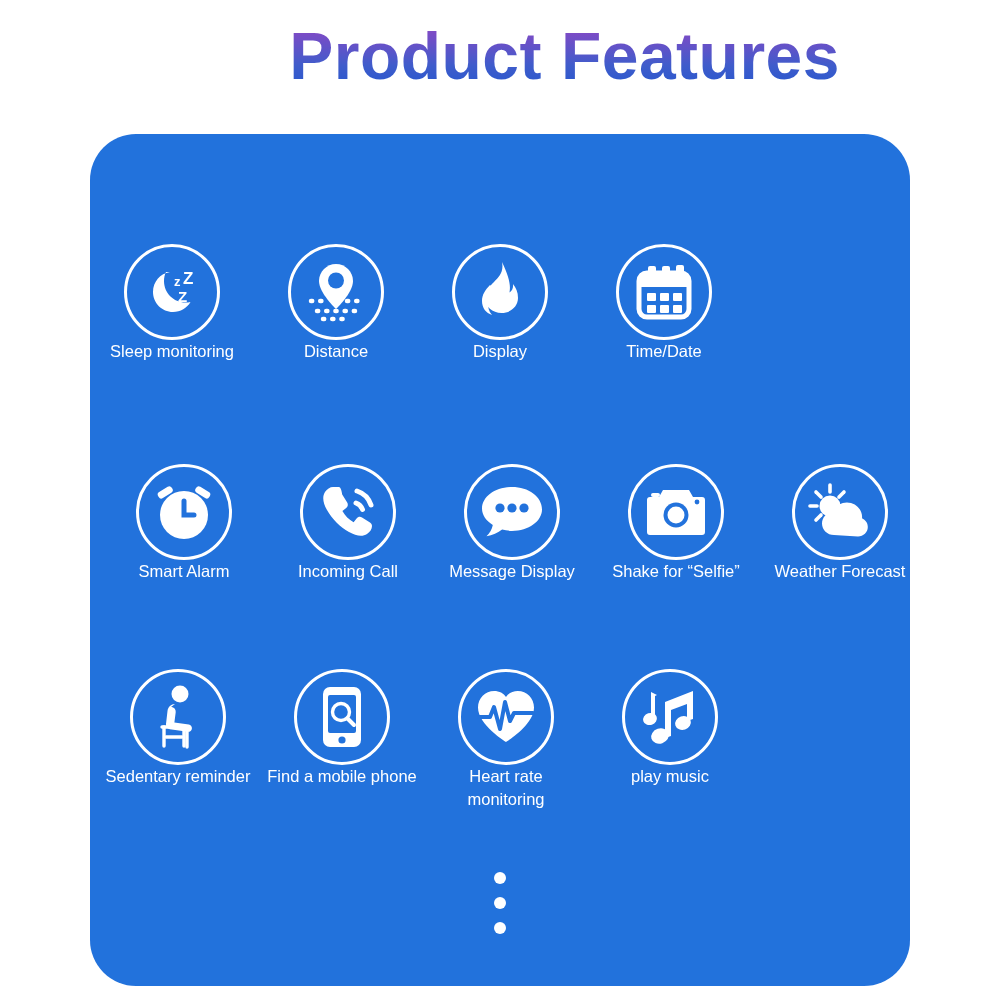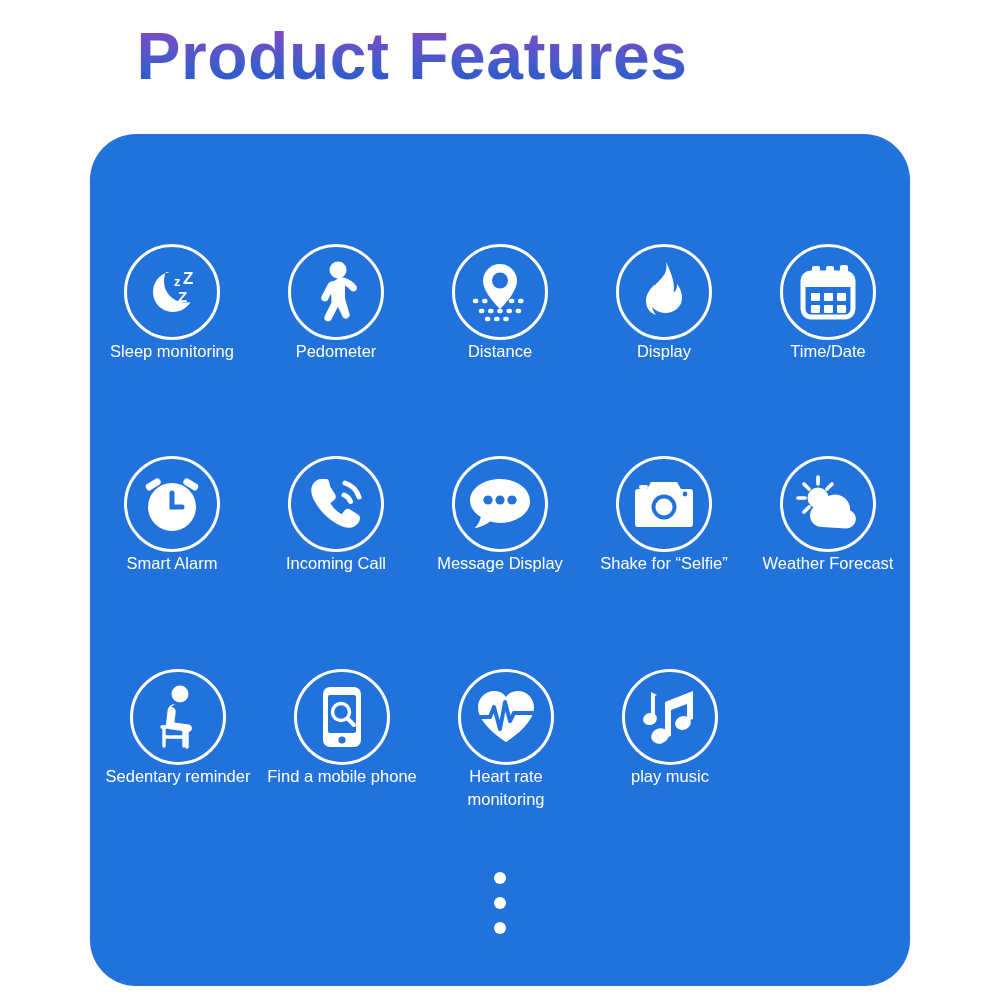--- a/index.html
+++ b/index.html
@@ -18,24 +18,24 @@
   .page {
     position: relative;
     width: 1000px;
     height: 1000px;
     background: #ffffff;
   }
 
   
   .title-wrap {
     position: absolute;
-    left: 0;
+    left: 16px;
     top: 16px;
     width: 824px;
-    text-align: center;
+    text-align: right;
   }
   .title {
     display: inline-block;
     font-family: "Liberation Sans", sans-serif;
     font-weight: bold;
     font-size: 66px;
     line-height: 80px;
     letter-spacing: 0.5px;
     background: linear-gradient(180deg, #9850c8 0%, #7a4cc6 22%, #3f5ccb 62%, #1f56cf 100%);
     -webkit-background-clip: text;
@@ -54,21 +54,21 @@
     height: 852px;
     background: #2272dc;
     border-radius: 46px;
   }
 
   .row {
     display: flex;
     width: 820px;
   }
   .row-1 { position: absolute; left: 0; top: 110px; }
-  .row-2 { position: absolute; left: 0; top: 322px; }
+  .row-2 { position: absolute; left: 0; top: 330px; padding-left: 12px; }
   .row-3 { position: absolute; left: 6px; top: 535px; }
 
   .cell {
     width: 164px;
     display: flex;
     flex-direction: column;
     align-items: center;
   }
 
   .circle {
@@ -133,31 +133,20 @@
               <path d="M30 12c-10 1.5-17 10-17 20 0 11 9 20 20 20 7.5 0 14-4 17.5-10-1.6.4-3.3.6-5 .6-12 0-21.5-9.6-21.5-21.5 0-3.3.7-6.4 2-9.1z" fill="#fff"></path>
               <text x="34" y="26" font-family="Liberation Sans, sans-serif" font-size="13" font-weight="bold" fill="#fff">z</text>
               <text x="43" y="24" font-family="Liberation Sans, sans-serif" font-size="17" font-weight="bold" fill="#fff">Z</text>
               <text x="38" y="42" font-family="Liberation Sans, sans-serif" font-size="15" font-weight="bold" fill="#fff">Z</text>
             </svg>
           </span>
         </div>
         <div class="label">Sleep monitoring</div>
       </div>
 
-      <div class="cell">
-        <div class="circle">
-          <span>
-            <svg width="58" height="62" viewBox="0 0 58 62">
-              <circle cx="31" cy="9" r="8.5" fill="#fff"></circle>
-              <path d="M27 20c-3 0-5.5 1.6-6.8 4.2l-5.6 11c-.9 1.8-.2 4 1.6 4.9 1.8.9 4 .2 4.9-1.6l3-6 .4 9-6.8 13.4c-1 1.9-.2 4.2 1.7 5.1 1.9 1 4.2.2 5.1-1.7l6.4-12.6 4.6 9.8c.9 1.9 3.1 2.7 5 1.8 1.9-.9 2.7-3.1 1.8-5L38 37.6V24.5c2.4 1.6 4.2 3 5.4 4.6 1.2 1.6 3.5 1.9 5.1.7 1.6-1.2 1.9-3.5.7-5.1-2.8-3.7-7.2-6.5-12.3-8.2-1.3-.4-2.6-.6-3.9-.6z" fill="#fff"></path>
-            </svg>
-          </span>
-        </div>
-        <div class="label">Pedometer</div>
-      </div>
 
       <div class="cell">
         <div class="circle">
           <span>
             <svg width="66" height="62" viewBox="0 0 66 62">
               <path d="M33 3c-9.4 0-17 7.6-17 17 0 12 17 28 17 28s17-16 17-28c0-9.4-7.6-17-17-17z" fill="#fff"></path>
               <circle cx="33" cy="19.5" r="8" fill="#2272dc"></circle>
               <g stroke="#fff" stroke-width="4.5" stroke-linecap="round" fill="none" stroke-dasharray="1.2 8">
                 <path d="M8 40h14"></path>
                 <path d="M44 40h16"></path>

